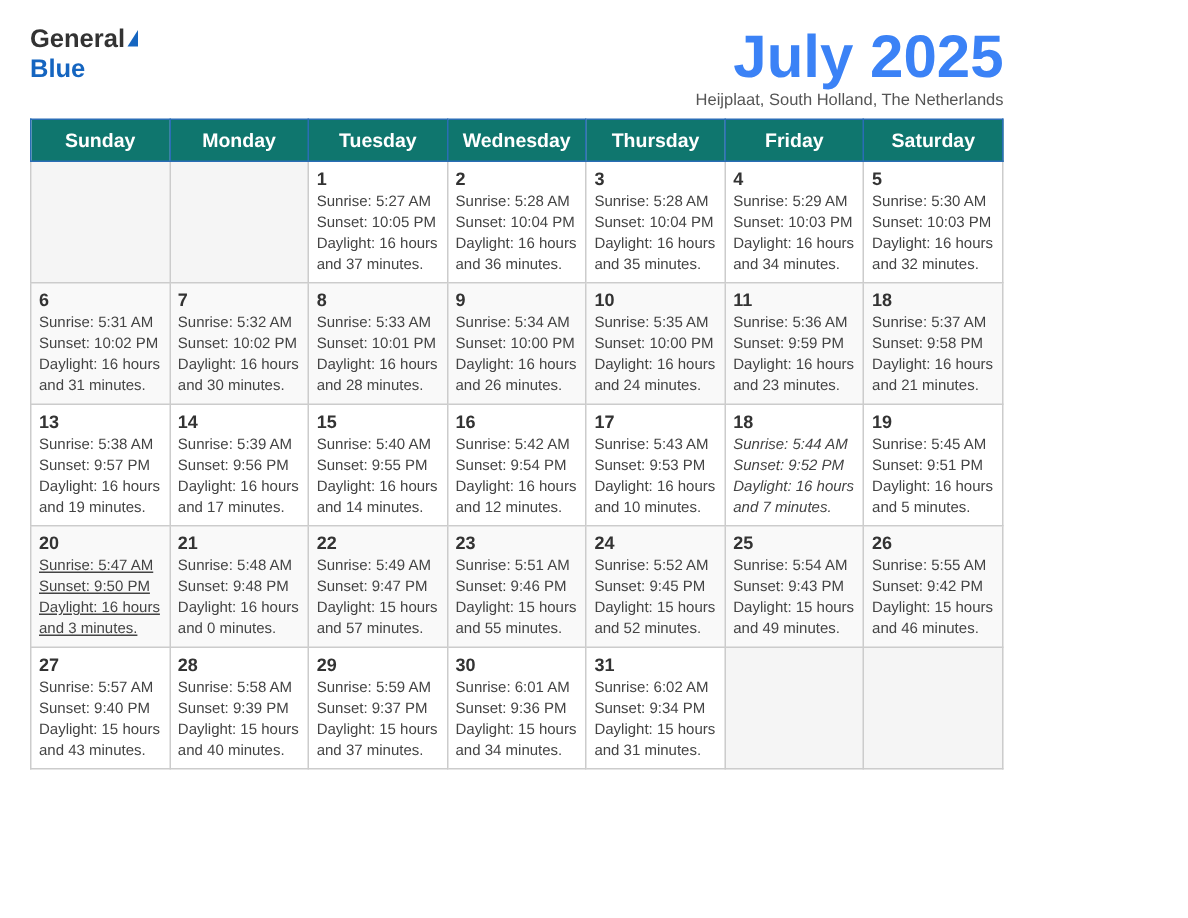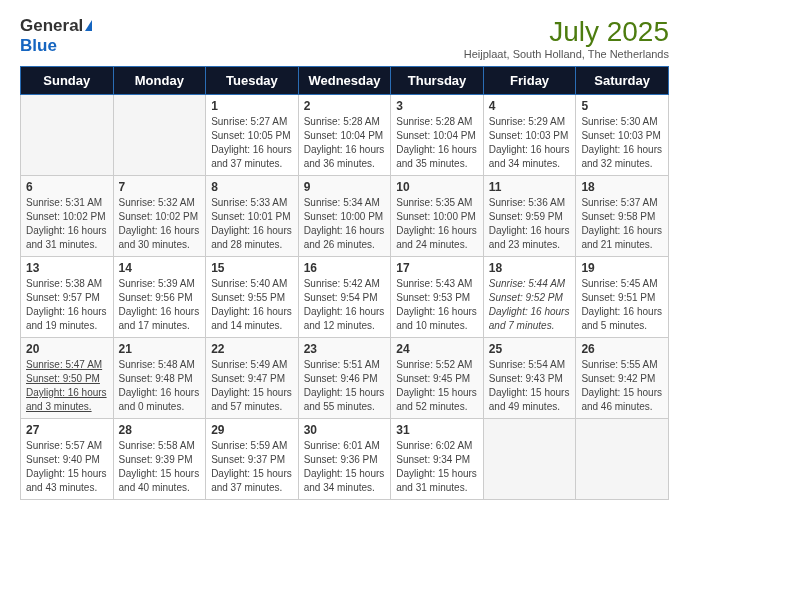--- a/index.html
+++ b/index.html
@@ -21,35 +21,35 @@
     }
     .logo {
       display: flex;
       flex-direction: column;
       align-items: flex-start;
     }
     .title-area {
       text-align: right;
     }
     .main-title {
-      font-size: 28px;
-      font-weight: normal;
-      color: #4d7c0f;
+      font-size: 40px;
+      font-weight: bold;
+      color: #3b82f6;
     }
     .subtitle {
       font-size: 11px;
       color: #555;
     }
     .calendar {
       width: 100%;
       border-collapse: collapse;
       border: 1px solid #ccc;
     }
     .calendar th {
-      background-color: #0f172a;
+      background-color: #0f766e;
       color: #fff;
       text-align: center;
       padding: 6px 4px;
       font-size: 13px;
       border: 1px solid #2a6db5;
     }
     .calendar td {
       vertical-align: top;
       border: 1px solid #ccc;
       padding: 4px 5px;

